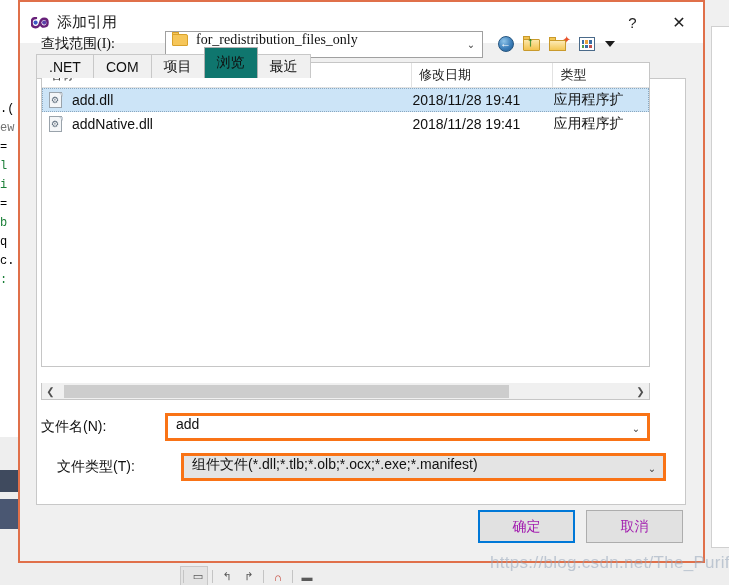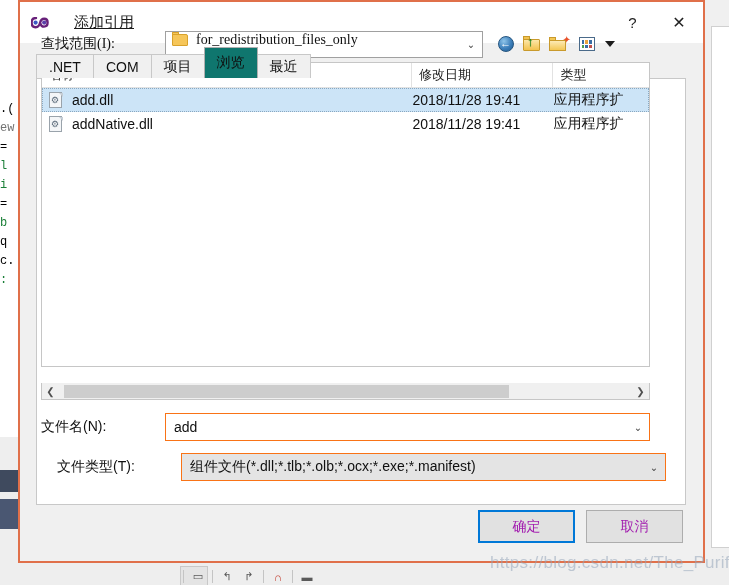--- a/index.html
+++ b/index.html
@@ -102,24 +102,23 @@
     background: #ffffff;
     display: flex;
     align-items: center;
   }
   .title-icon {
     margin-left: 11px;
     width: 18px; height: 18px;
     display: flex; align-items: center; justify-content: center;
   }
   .title-text {
-    margin-left: 25px;
+    margin-left: 8px;
     font-size: 15px;
     color: #1a1a1a;
-    text-decoration: underline;
   }
   .title-btns {
     position: absolute;
     right: 0; top: 0;
     height: 41px;
     display: flex; align-items: center;
   }
   .title-btn {
     width: 45px; height: 41px;
     display: flex; align-items: center; justify-content: center;
@@ -428,22 +427,22 @@
   }
   .fld-row.r1 { top: 411px; }
   .fld-row.r2 { top: 451px; margin-left: 16px; }
   .fld-label {
     font-size: 14px; color: #101010;
     width: 124px;
   }
   .fld-combo {
     position: relative;
     flex: 1; height: 28px;
-    border: 1px solid #f97316;
-    display: flex; align-items: center;
+    border: 3px solid #f97316;
+    display: flex; align-items: flex-start;
     box-sizing: border-box;
     background: #ffffff;
   }
   .fld-combo.gray { background: #e4e4e4; }
   .fld-value {
     font-size: 14px; color: #101010;
     padding-left: 8px;
     flex: 1;
     white-space: nowrap; overflow: hidden;
   }

